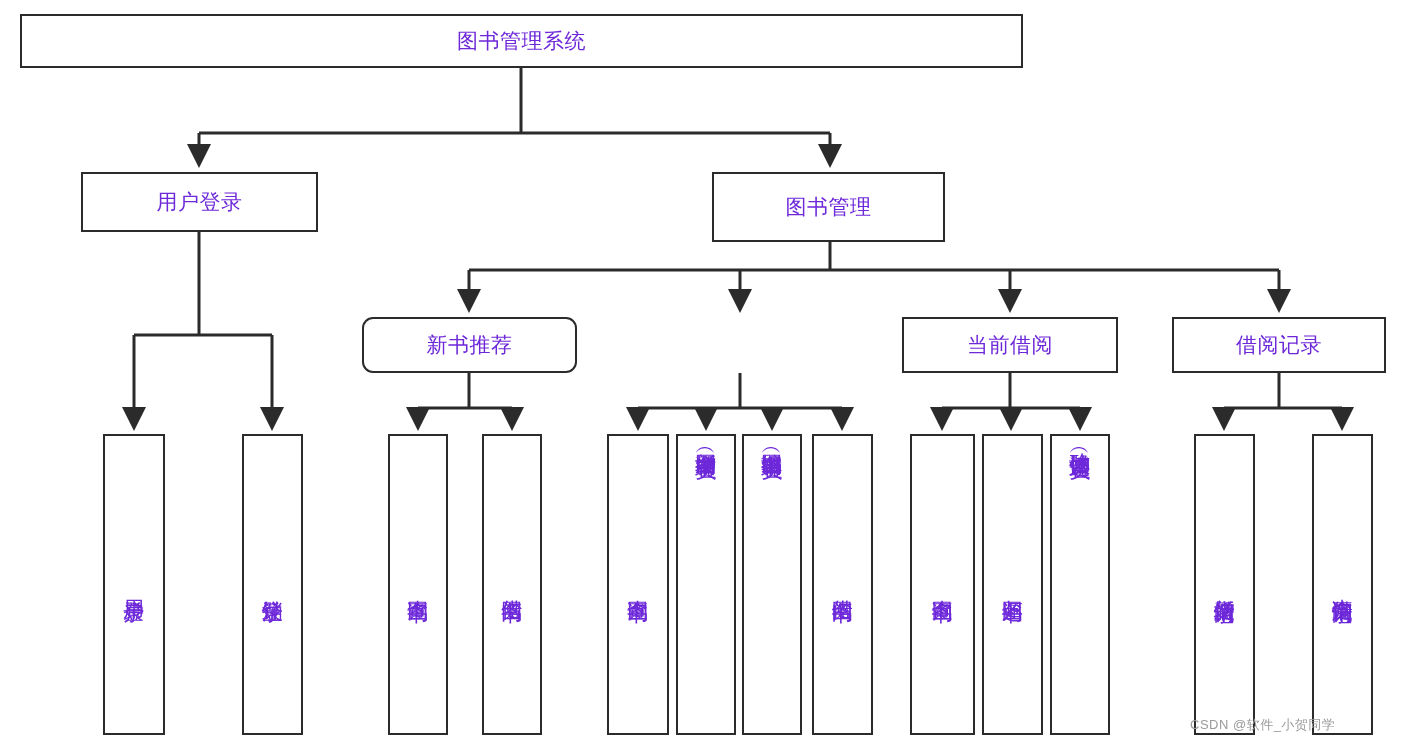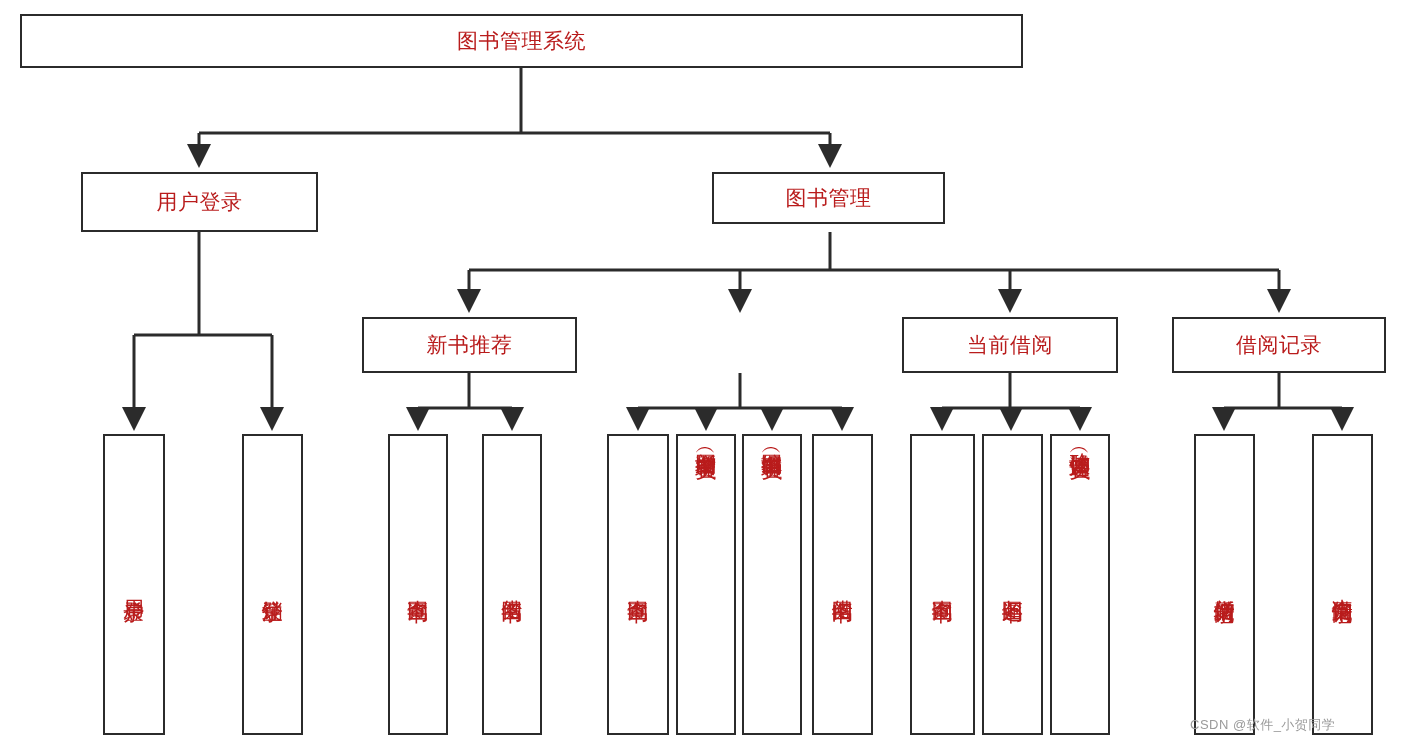--- a/index.html
+++ b/index.html
@@ -32,21 +32,21 @@
     display: flex;
     align-items: center;
     justify-content: center;
     color: #1a1a1a;
   }
   .node-label {
     font-size: 21px;
     line-height: 1.25;
     letter-spacing: 0.5px;
     white-space: nowrap;
-    color: #b91c1c;
+    color: #6d28d9;
   }
   .node.horizontal .node-label {
     writing-mode: horizontal-tb;
   }
   .node.vertical {
     align-items: flex-start;
     justify-content: center;
     padding-top: 0px;
   }
   .node.vertical .node-label {
@@ -136,25 +136,25 @@
     </g>
   </svg>
 
   <div class="node horizontal" style="left:20px; top:14px; width:1003px; height:54px;">
     <span class="node-label">图书管理系统</span>
   </div>
 
   <div class="node horizontal" style="left:81px; top:172px; width:237px; height:60px;">
     <span class="node-label">用户登录</span>
   </div>
-  <div class="node horizontal" style="left:712px; top:172px; width:233px; height:52px;">
+  <div class="node horizontal" style="left:712px; top:172px; width:233px; height:70px;">
     <span class="node-label">图书管理</span>
   </div>
 
-  <div class="node horizontal" style="left:362px; top:317px; width:215px; height:56px;">
+  <div class="node horizontal" style="left:362px; top:317px; width:215px; height:56px;border-radius:11px;">
     <span class="node-label">新书推荐</span>
   </div>
   <div class="node horizontal" style="left:902px; top:317px; width:216px; height:56px;">
     <span class="node-label">当前借阅</span>
   </div>
   <div class="node horizontal" style="left:1172px; top:317px; width:214px; height:56px;">
     <span class="node-label">借阅记录</span>
   </div>
 
   <div class="node vertical align-mid" style="left:103px; top:434px; width:62px; height:301px;">

